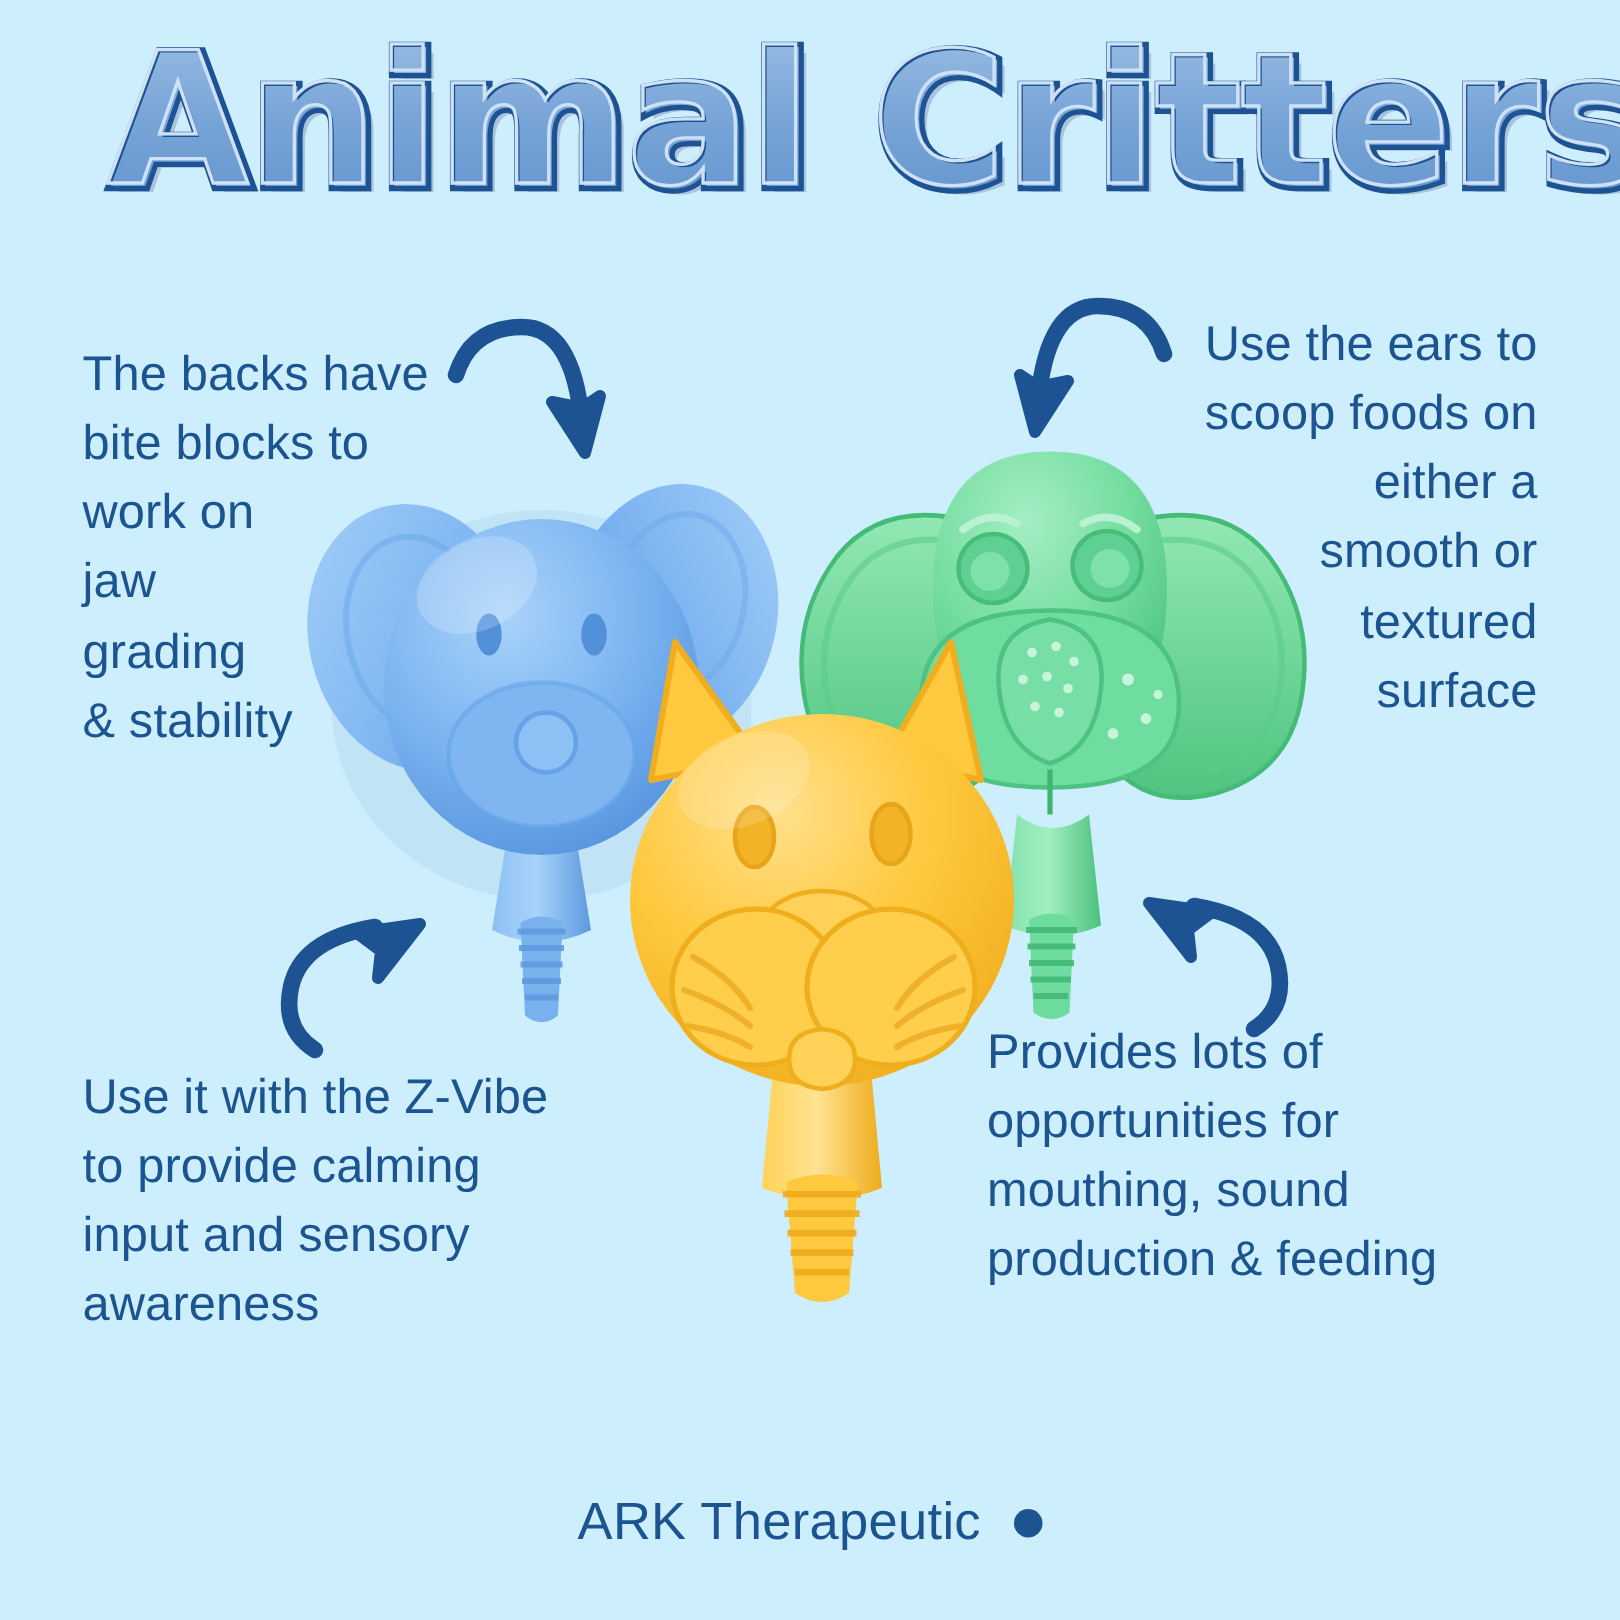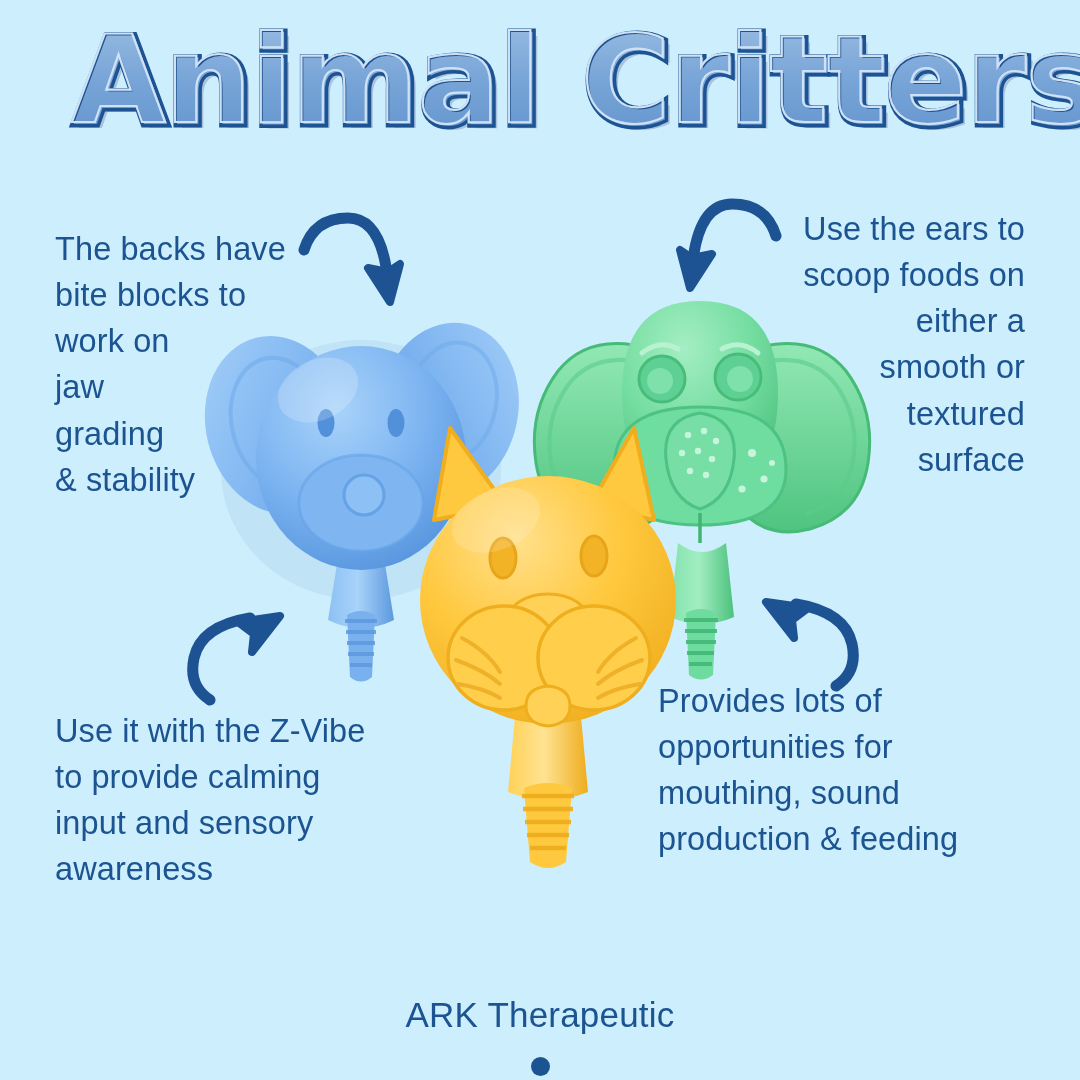--- a/index.html
+++ b/index.html
@@ -50,21 +50,21 @@
   #products{position:absolute;left:0;top:170px;width:1080px;height:740px;}
   .prod{position:absolute;}
   #prod-elephant{left:186px;top:120px;}
   #prod-dog{left:520px;top:105px;}
   #prod-cat{left:398px;top:240px;}
 
   
   .footer{
     position:absolute;left:0;top:995px;width:1080px;
     display:flex;align-items:center;justify-content:center;gap:22px;
-    color:#1b5490;font-size:35px;letter-spacing:.2px;flex-direction:column;
+    color:#1b5490;font-size:35px;letter-spacing:.2px;
   }
   .footer-dot{
     width:19px;height:19px;border-radius:50%;background:#1b5490;display:inline-block;
   }
 </style>
 </head>
 <body>
 
 <div id="stage">
 

